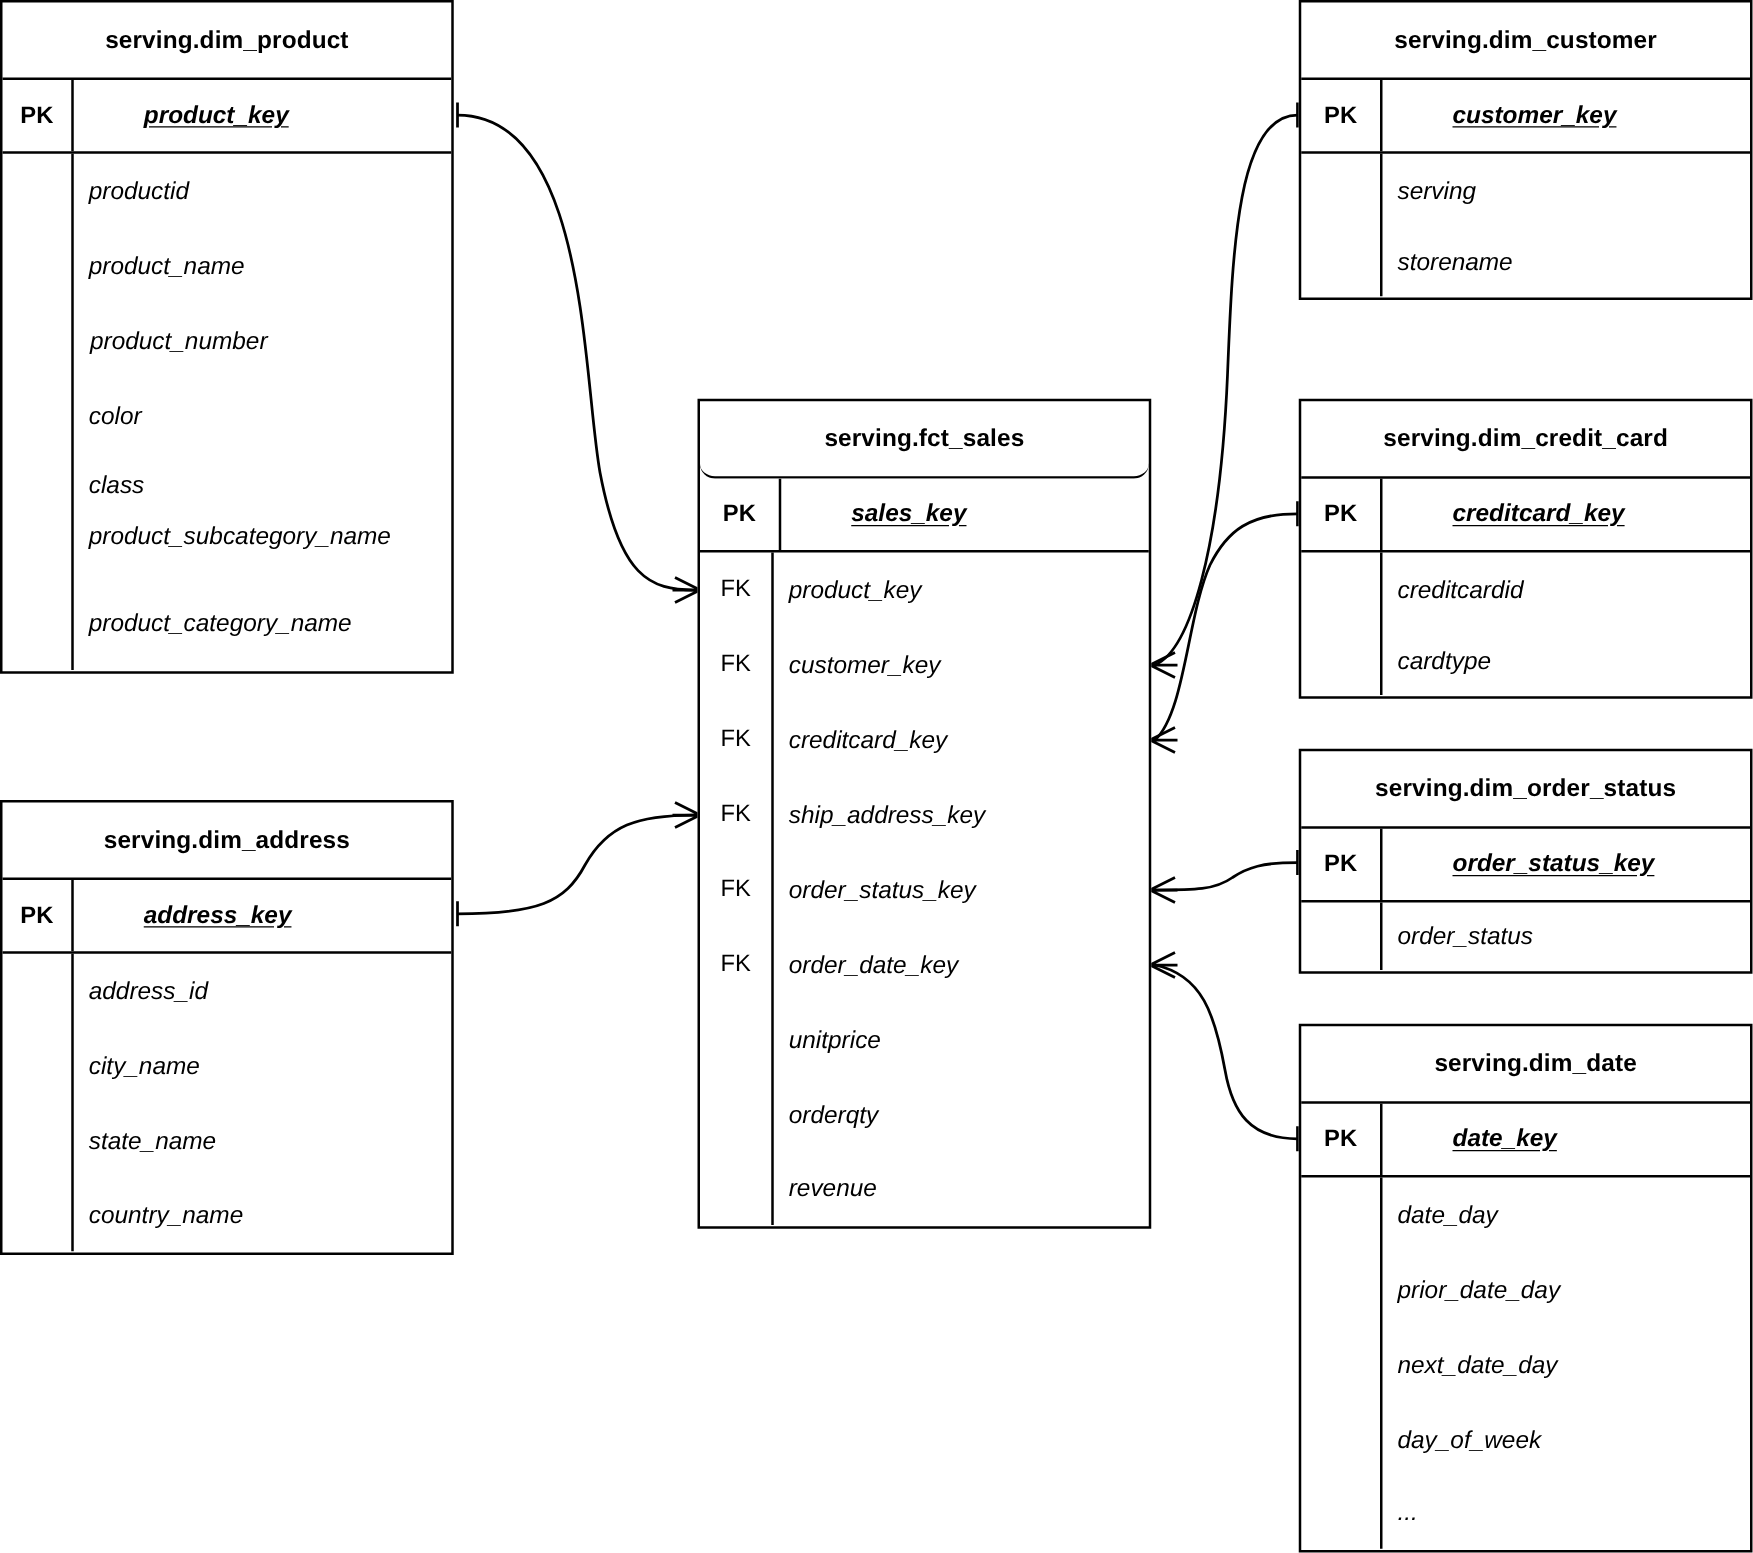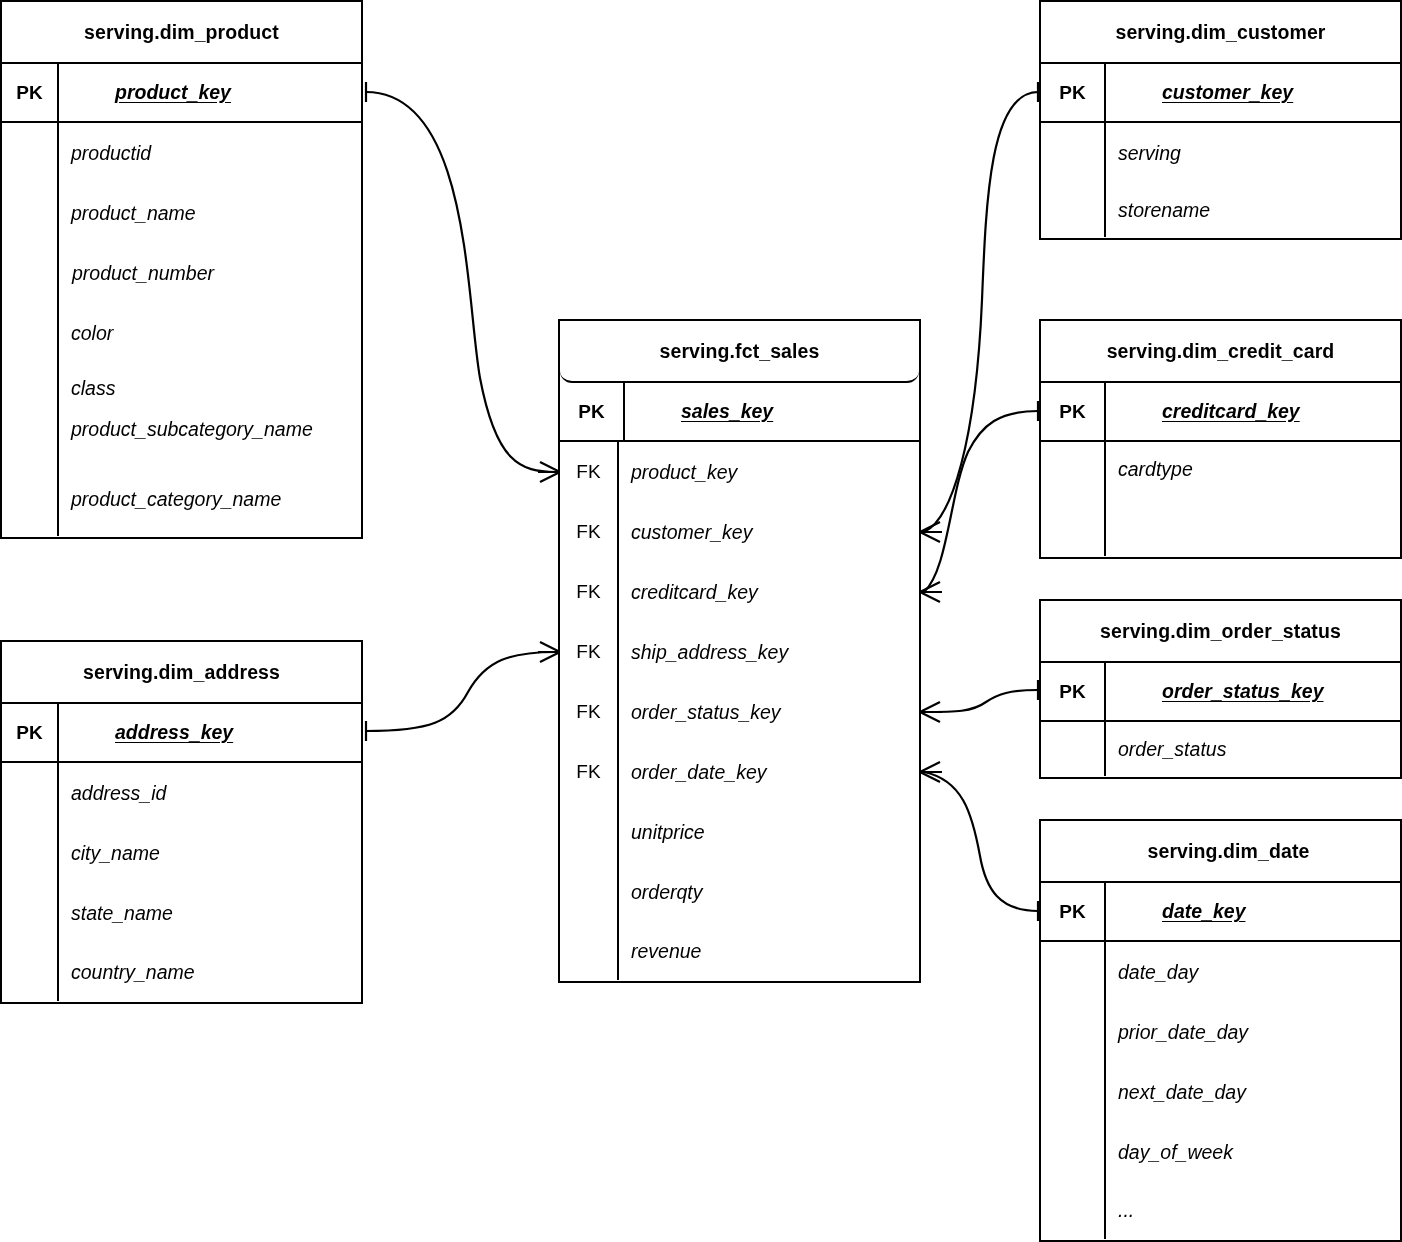--- a/index.html
+++ b/index.html
@@ -223,20 +223,21 @@
       <div class="col-key" style="width:65px;">
         <div class="keytag" style="height:100%;">PK</div>
       </div>
       <div class="col-fields">
         <div class="field pk" style="height:100%;">creditcard_key</div>
       </div>
     </div>
     <div class="ent-body" style="height:114px;">
       <div class="col-key" style="width:65px;"></div>
       <div class="col-fields">
+        <div class="field" style="height:60px;">creditcardid</div>
         <div class="field" style="height:54px;">cardtype</div>
       </div>
     </div>
   </div>
 
   <div class="entity" style="left:1039px; top:599px; width:363px; height:180px;">
     <div class="ent-title" style="height:62px;">serving.dim_order_status</div>
     <div class="ent-pkrow" style="height:59px;">
       <div class="col-key" style="width:65px;">
         <div class="keytag" style="height:100%;">PK</div>

